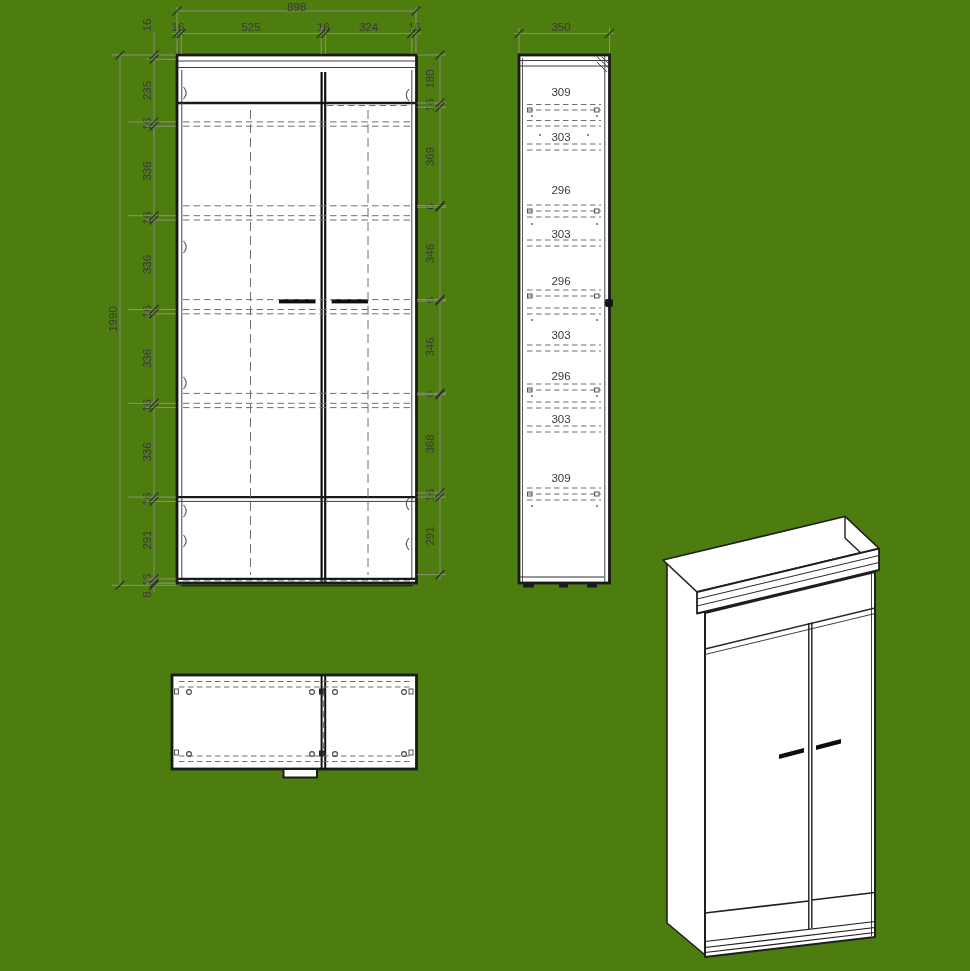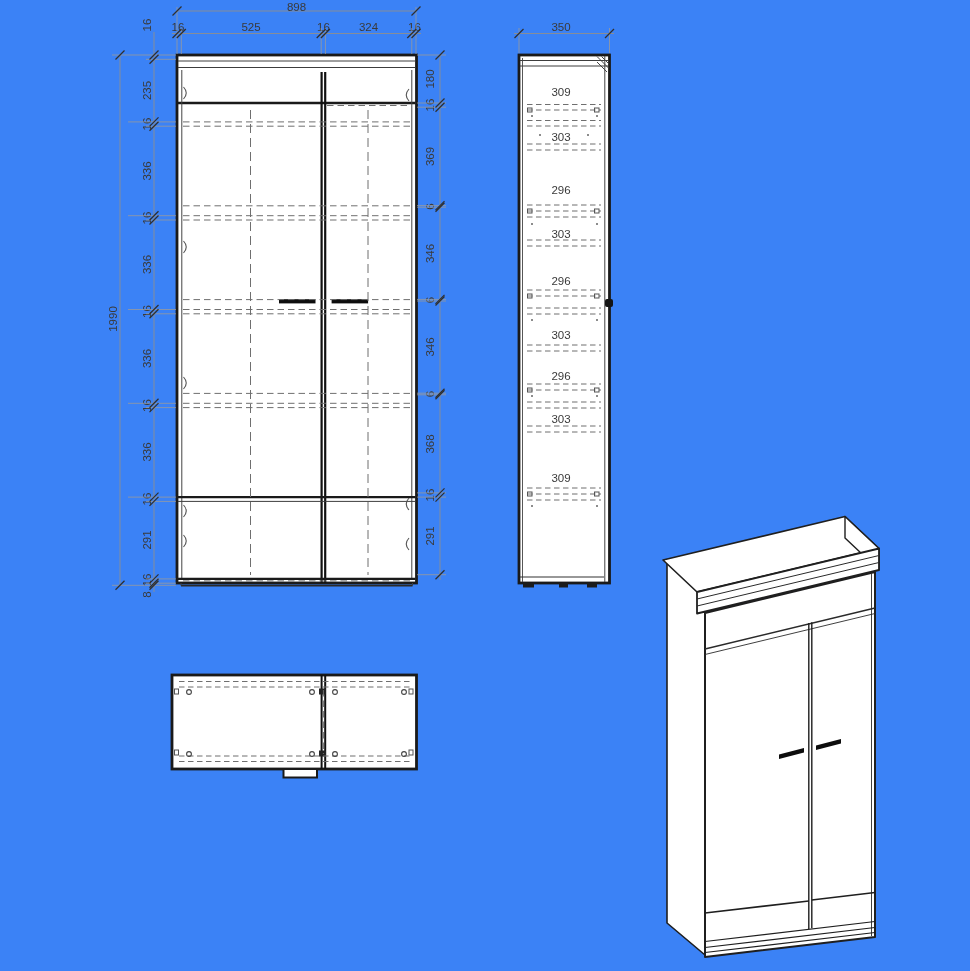--- a/index.html
+++ b/index.html
@@ -1,16 +1,16 @@
 <!DOCTYPE html>
 <html><head>
 <meta charset="utf-8">
 <style>
   html,body{margin:0;padding:0;background:#ffffff;}
-  .stage{width:970px;height:971px;position:relative;background:#3b82f6;overflow:hidden;}
+  .stage{width:970px;height:971px;position:relative;background:#4d7c0f;overflow:hidden;}
   svg text{font-family:"Liberation Sans","DejaVu Sans",sans-serif;fill:#3a3a3a;}
   .dim{font-size:11.5px;}
   .outline{stroke:#1a1a1a;fill:#ffffff;}
   .thin{stroke:#3d3d3d;stroke-width:1;}
   .chain{stroke:#8f8f8f;stroke-width:0.9;}
 </style>
 </head>
 <body>
 
 <div class="stage">

